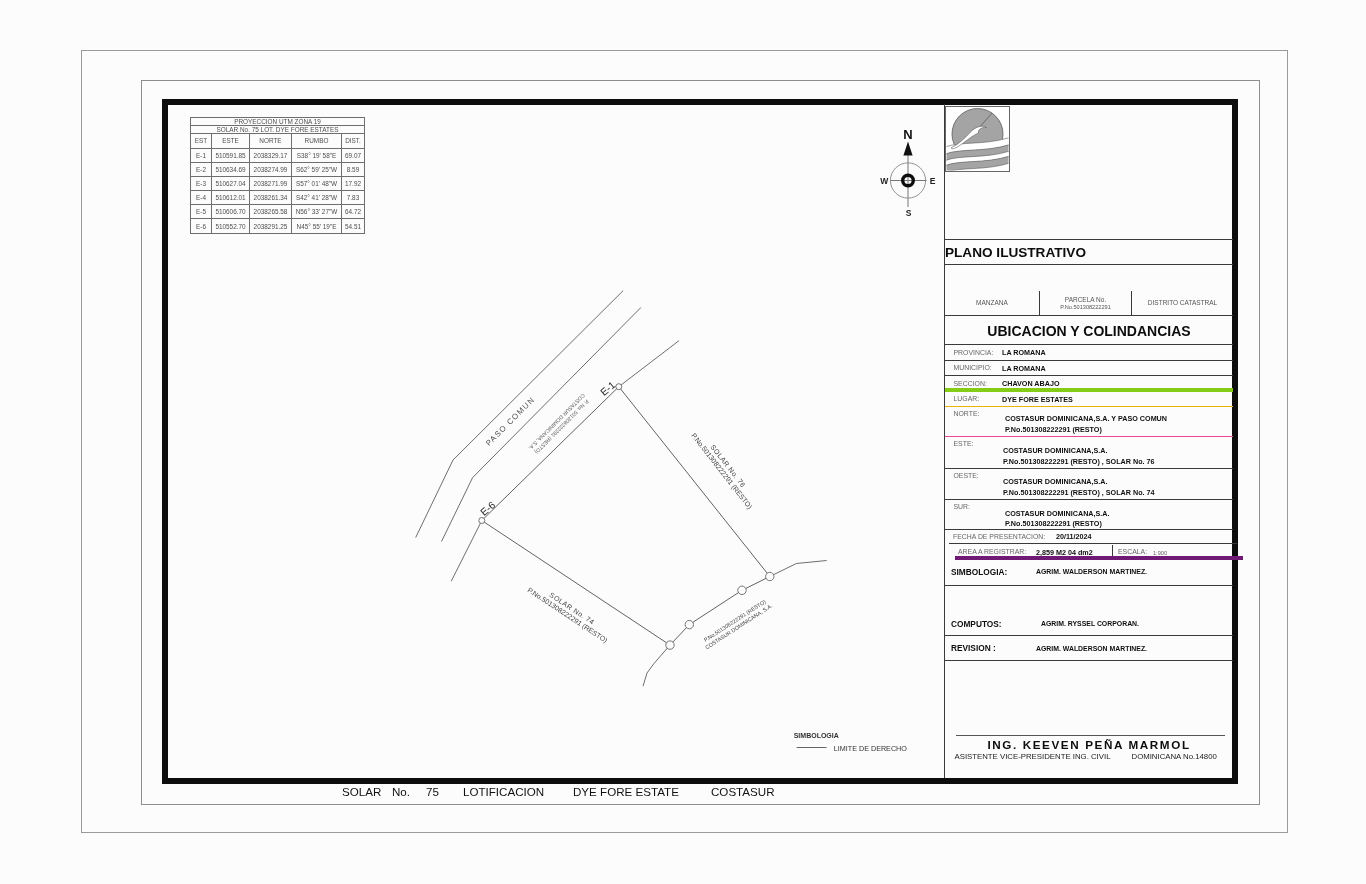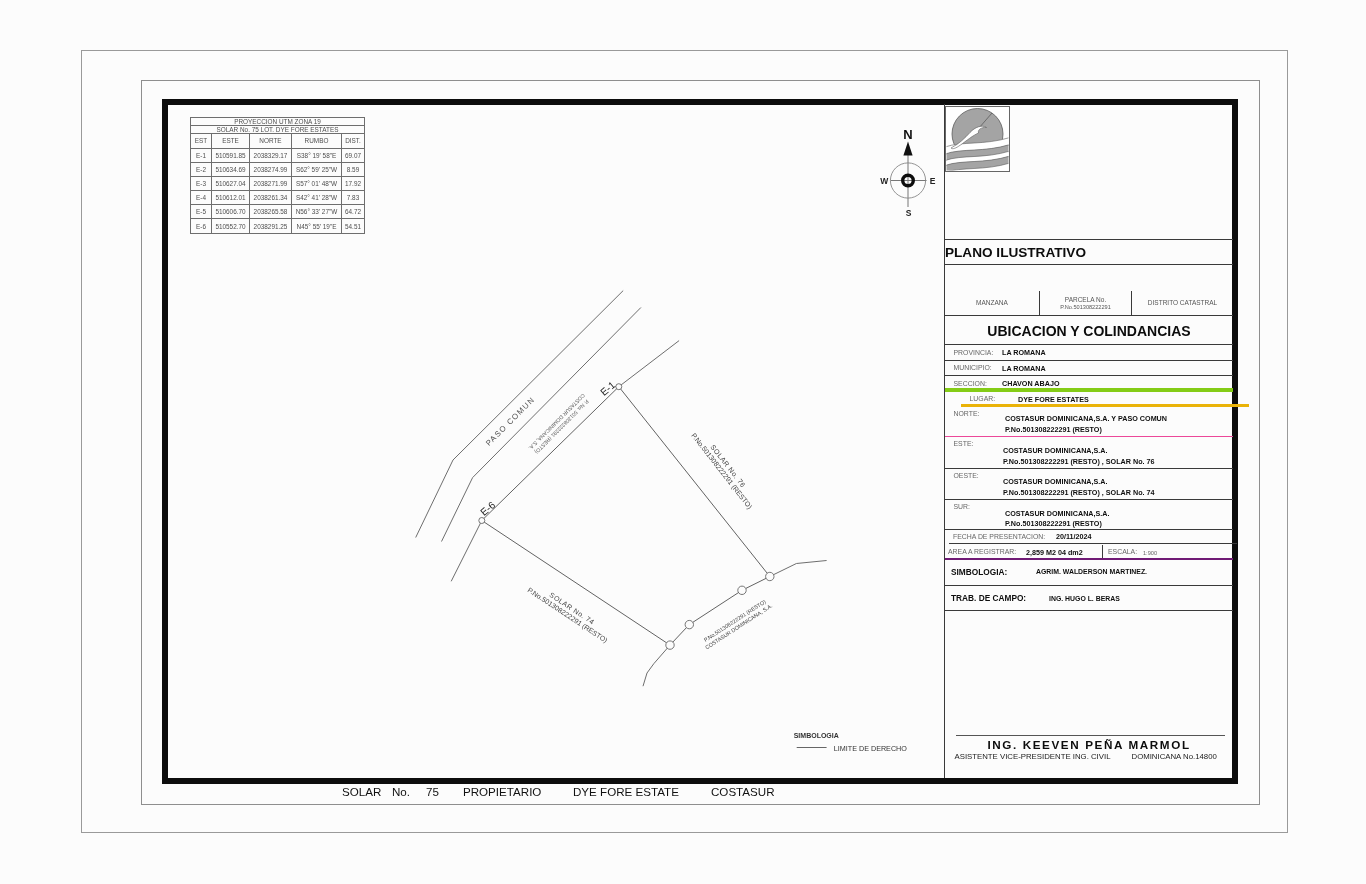--- a/index.html
+++ b/index.html
@@ -175,21 +175,21 @@
       <span class="val" style="left:57px;top:3.5px;font-size:7.2px">LA ROMANA</span>
     </div>
   <div class="abs" style="left:0;top:256.5px;width:288px;height:15.5px;border-bottom:1px solid #3a3a3a;box-sizing:border-box">
     <span class="lbl" style="left:8.5px;top:3.5px;font-size:6.9px">MUNICIPIO:</span>
       <span class="val" style="left:57px;top:3px;font-size:7.2px">LA ROMANA</span>
     </div>
   <div class="abs" style="left:0;top:272px;width:288px;height:15.5px;border-bottom:4px solid #84cc16;box-sizing:border-box">
     <span class="lbl" style="left:8.5px;top:3.5px;font-size:6.9px">SECCION:</span>
       <span class="val" style="left:57px;top:3px;font-size:7.2px">CHAVON ABAJO</span>
     </div>
-  <div class="abs" style="left:16px;top:287.5px;width:288px;height:15.7px;border-bottom:3px solid #eab308;box-sizing:border-box">
+  <div class="abs" style="left:0;top:287.5px;width:288px;height:15.7px;border-bottom:1px solid #eab308;box-sizing:border-box">
     <span class="lbl" style="left:8.5px;top:3.5px;font-size:6.9px">LUGAR:</span>
       <span class="val" style="left:57px;top:3px;font-size:7.2px">DYE FORE ESTATES</span>
     </div>
 
   <div class="abs" style="left:0;top:303.2px;width:288px;height:29.9px;border-bottom:1px solid #ec4899;box-sizing:border-box">
     <span class="lbl" style="left:8.5px;top:3px;font-size:6.9px">NORTE:</span>
     <span class="val" style="left:60px;top:7px;font-size:7.2px">COSTASUR DOMINICANA,S.A. Y PASO COMUN</span>
     <span class="val" style="left:60px;top:17.5px;font-size:7.2px">P.No.501308222291 (RESTO)</span>
     </div>
   <div class="abs" style="left:0;top:333.1px;width:288px;height:32.3px;border-bottom:1px solid #3a3a3a;box-sizing:border-box">
@@ -205,44 +205,48 @@
   <div class="abs" style="left:0;top:396.3px;width:288px;height:29.5px;border-bottom:1px solid #3a3a3a;box-sizing:border-box">
     <span class="lbl" style="left:8.5px;top:3px;font-size:6.9px">SUR:</span>
     <span class="val" style="left:60px;top:8.5px;font-size:7.2px">COSTASUR DOMINICANA,S.A.</span>
     <span class="val" style="left:60px;top:19px;font-size:7.2px">P.No.501308222291 (RESTO)</span>
     </div>
 
   <div class="abs" style="left:4px;top:425.8px;width:288px;height:14.7px;border-bottom:1px solid #3a3a3a;box-sizing:border-box">
     <span class="lbl" style="left:4px;top:3px;font-size:6.9px">FECHA DE PRESENTACION:</span>
     <span class="val" style="left:107px;top:2.5px;font-size:7.2px">20/11/2024</span>
     </div>
-  <div class="abs" style="left:0;top:440.5px;width:288px;height:15.3px;border-bottom:2px solid #701a75;box-sizing:border-box">
+  <div class="abs" style="left:10px;top:440.5px;width:288px;height:15.3px;border-bottom:4px solid #701a75;box-sizing:border-box">
     <span class="lbl" style="left:3px;top:3.5px;font-size:6.9px">AREA A REGISTRAR:</span>
     <span class="val" style="left:81px;top:3px;font-size:7.2px">2,859 M2 04 dm2</span>
     <span class="abs" style="left:157px;top:0;width:1px;height:100%;background:#3a3a3a"></span>
     <span class="lbl" style="left:163px;top:3.5px;font-size:6.9px">ESCALA:</span>
     <span class="lbl" style="left:198px;top:5px;font-size:5.6px">1:900</span>
     </div>
 
   <div class="abs" style="left:0;top:455.8px;width:288px;height:26.4px;border-bottom:1px solid #3a3a3a;box-sizing:border-box">
     <span class="val" style="left:6px;top:7px;font-size:8.3px">SIMBOLOGIA:</span>
     <span class="val" style="left:91px;top:8.5px;font-size:6.9px">AGRIM. WALDERSON MARTINEZ.</span>
     </div>
-  <div class="abs" style="left:0;top:482.2px;width:288px;height:25.3px;border-bottom:1px solid #3a3a3a;box-sizing:border-box">
-    <span class="val" style="left:6px;top:7px;font-size:8.3px">TRAB. DE CAMPO:</span>
-    <span class="val" style="left:104px;top:8.5px;font-size:6.9px">ING. HUGO L. BERAS</span>
+  <div class="abs" style="left:0;top:507.5px;width:288px;height:24.5px;border-bottom:1px solid #3a3a3a;box-sizing:border-box">
+    <span class="val" style="left:6px;top:7px;font-size:8.3px">COMPUTOS:</span>
+    <span class="val" style="left:96px;top:8.5px;font-size:6.9px">AGRIM. RYSSEL CORPORAN.</span>
+    </div>
+  <div class="abs" style="left:0;top:532px;width:288px;height:24.8px;border-bottom:1px solid #3a3a3a;box-sizing:border-box">
+    <span class="val" style="left:6px;top:7px;font-size:8.3px">REVISION :</span>
+    <span class="val" style="left:91px;top:8.5px;font-size:6.9px">AGRIM. WALDERSON MARTINEZ.</span>
     </div>
 
 
   <span class="abs" style="left:11px;top:630.5px;width:269px;height:1px;background:#555"></span>
   <div class="abs" style="left:0;top:633.5px;width:288px;text-align:center;font-weight:bold;font-size:11.7px;letter-spacing:1.6px;color:#0c0c0c">ING. KEEVEN PEÑA MARMOL</div>
   <div class="abs" style="left:9.5px;top:648px;font-size:7.8px;color:#1a1a1a;white-space:nowrap">ASISTENTE VICE-PRESIDENTE ING. CIVIL</div>
   <div class="abs" style="left:186.5px;top:648px;font-size:7.8px;color:#1a1a1a;white-space:nowrap">DOMINICANA No.14800</div>
 </div>
 
 <div class="abs" style="top:785px;left:0;width:1366px;height:16px;font-size:11.6px;color:#111">
   <span class="abs" style="left:342px">SOLAR</span>
   <span class="abs" style="left:392px">No.</span>
   <span class="abs" style="left:426px">75</span>
-  <span class="abs" style="left:463px">PROPIETARIO</span>
+  <span class="abs" style="left:463px">LOTIFICACION</span>
   <span class="abs" style="left:573px">DYE FORE ESTATE</span>
   <span class="abs" style="left:711px">COSTASUR</span>
 </div>
 
 </body></html>

